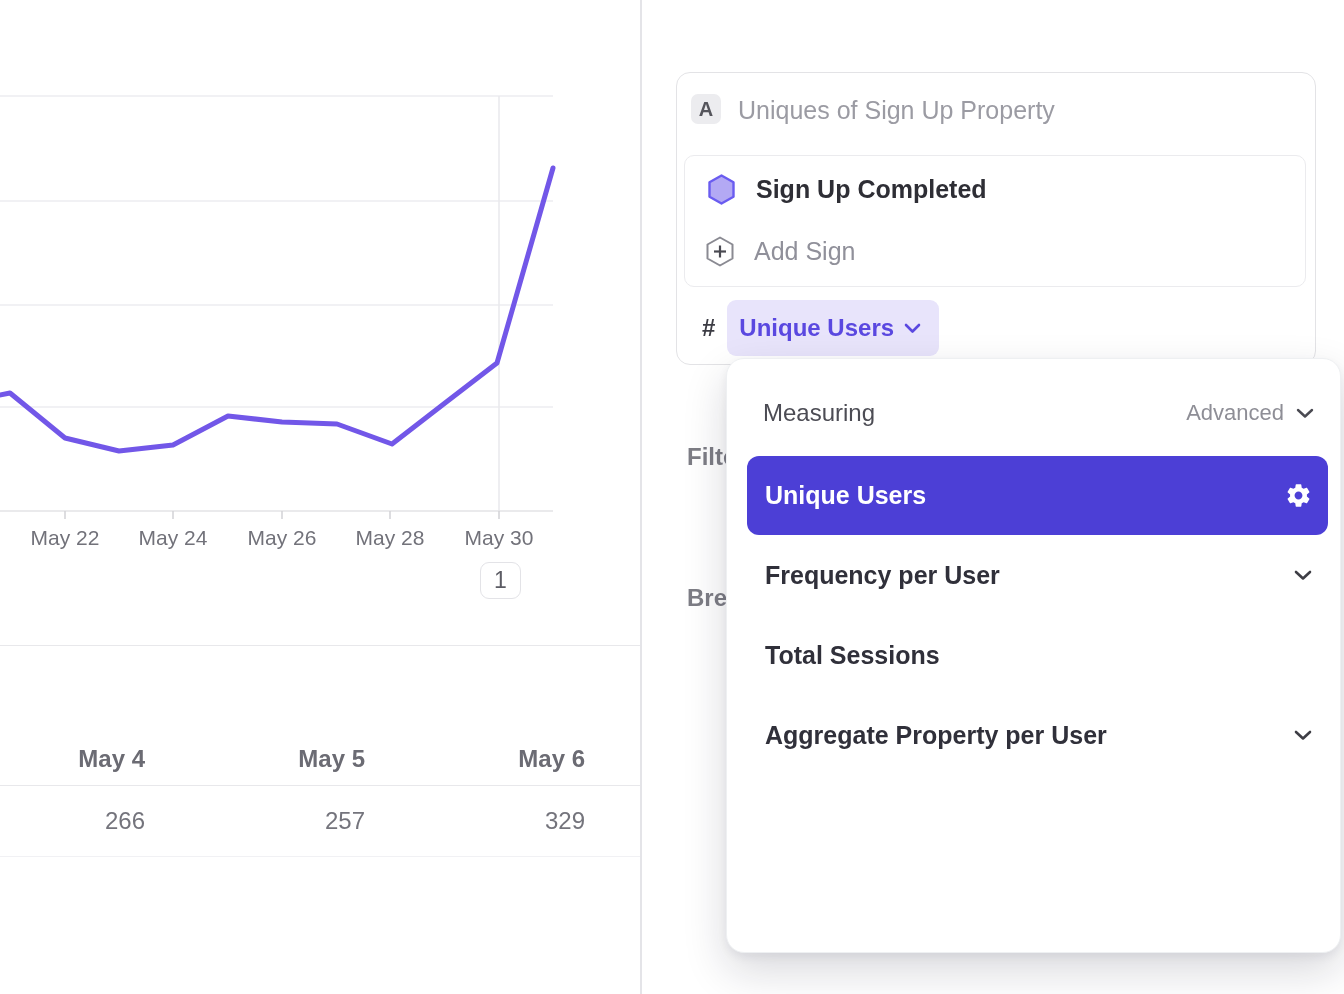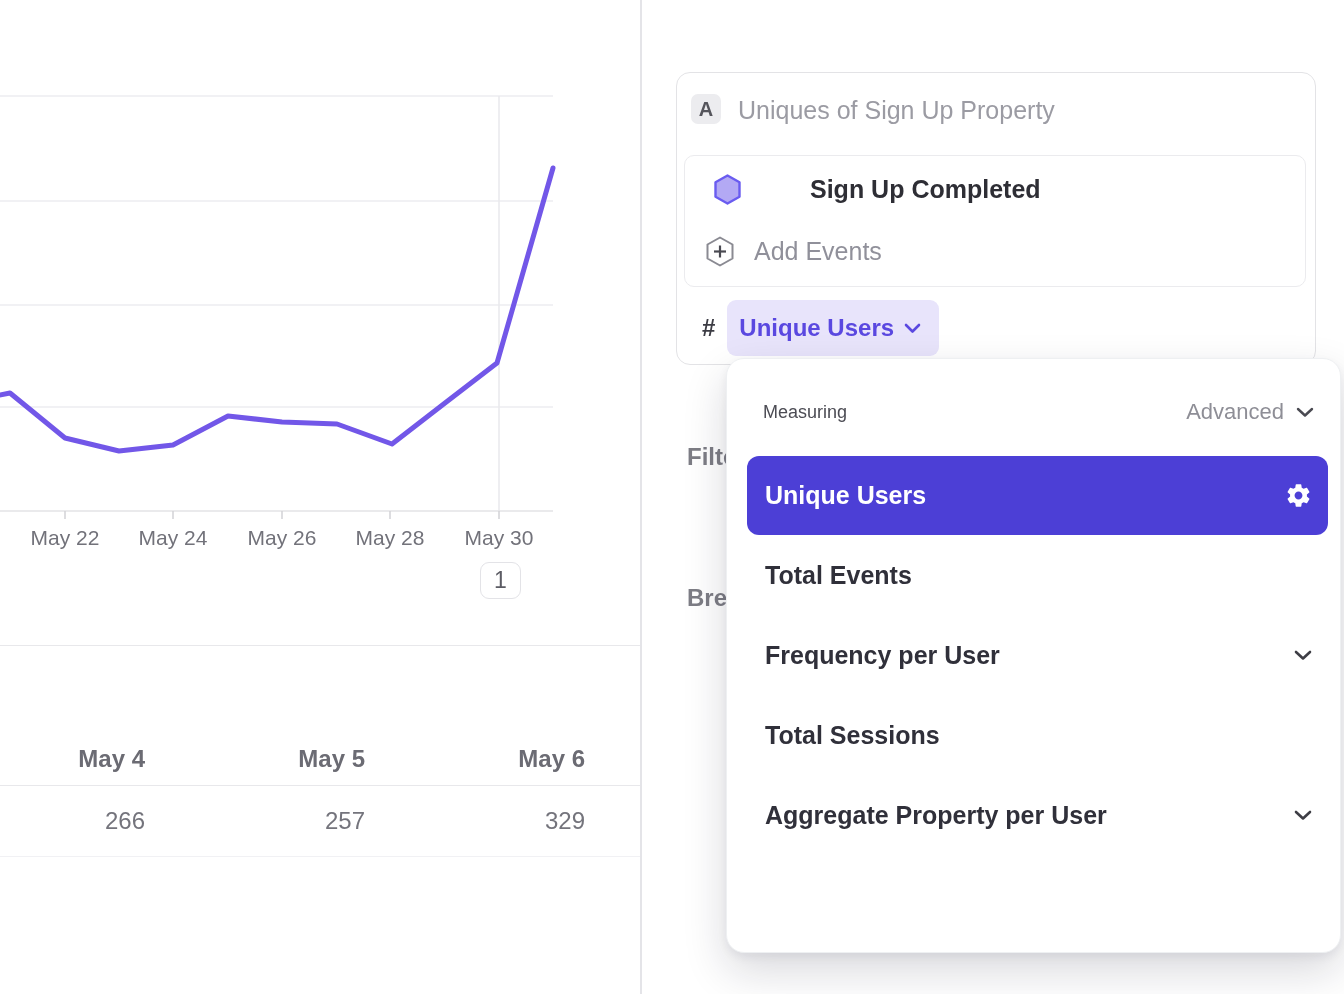--- a/index.html
+++ b/index.html
@@ -31,22 +31,22 @@
 
   .qb-card { position:absolute; left:34px; top:72px; width:640px; height:293px;
              border:1.5px solid #e3e3e6; border-radius:14px; background:#fff; }
   .series-badge { position:absolute; left:14px; top:21px; width:30px; height:30px;
                   background:#ececef; border-radius:7px; display:flex; align-items:center;
                   justify-content:center; font-size:20px; font-weight:bold; color:#55555c; }
   .series-title { position:absolute; left:61px; top:23px; font-size:25px; color:#9b9ba3; }
 
   .events-card { position:absolute; left:7px; top:82px; width:622px; height:132px;
                  border:1.5px solid #ebebee; border-radius:10px; background:#fff; }
-  .event-row { position:absolute; left:8px; top:8px; width:100%; height:50px;
-               display:flex; align-items:center;gap:48px; }
+  .event-row { position:absolute; left:2px; top:8px; width:100%; height:50px;
+               display:flex; align-items:center; }
   .event-row .icon-slot { width:69px; display:flex; justify-content:center; }
   .event-name { font-size:25px; font-weight:600; color:#2e2e35; }
   .add-event-row { position:absolute; left:0; top:70px; width:100%; height:50px;
                    display:flex; align-items:center; cursor:pointer; }
   .add-event-row .icon-slot { width:69px; display:flex; justify-content:center; }
   .add-event-label { font-size:25px; color:#90909a; }
 
   .measure-row { position:absolute; left:25px; top:227px; height:56px; display:flex; align-items:center; }
   .hash { font-size:24px; font-weight:bold; color:#3c3c44; margin-right:12px; }
   .measure-btn { height:56px; border:none; background:#e8e4fb; border-radius:9px;
@@ -57,21 +57,21 @@
   .section-label { position:absolute; left:45px; font-size:24px; font-weight:bold; color:#7d7d85; }
   .section-label.filter { top:443px; }
   .section-label.breakdown { top:584px; }
 
   
   .dropdown { position:absolute; left:84px; top:358px; width:615px; height:595px;
               background:#fff; border:1px solid #eef0f2; border-radius:18px;
               box-shadow:0 4px 10px rgba(20,20,43,0.06), 0 18px 44px rgba(20,20,43,0.16); }
   .dd-header { position:absolute; left:36px; right:26px; top:40px; display:flex;
                justify-content:space-between; align-items:center; }
-  .dd-header .dd-label { font-size:18px; color:#4c4c54; }
+  .dd-header .dd-label { font-size:24px; color:#4c4c54; }
   .dd-mode { display:flex; align-items:center; gap:12px; cursor:pointer; }
   .dd-mode span { font-size:22px; color:#8e8e96; }
   .dd-items { position:absolute; left:20px; top:97px; width:581px; }
   .dd-item { height:80px; display:flex; align-items:center; padding:0 16px 0 18px;
              cursor:pointer; }
   .dd-item .lbl { font-size:25px; font-weight:600; color:#30303a; flex:1; }
   .dd-item.selected { height:79px; background:#4c3fd6; border-radius:12px; }
   .dd-item.selected .lbl { color:#ffffff; }
   .dd-item .trail { display:flex; align-items:center; }
 </style>
@@ -134,21 +134,21 @@
           <span class="event-name">Sign Up Completed</span>
         </div>
         <div class="add-event-row">
           <span class="icon-slot">
             <svg width="30" height="31" viewBox="0 0 30 31">
               <polygon points="15,1.5 27.5,8.5 27.5,22.5 15,29.5 2.5,22.5 2.5,8.5" fill="none" stroke="#8a8a92" stroke-width="2" stroke-linejoin="round"></polygon>
               <line x1="15" y1="9.5" x2="15" y2="21.5" stroke="#4a4a52" stroke-width="2.2"></line>
               <line x1="9" y1="15.5" x2="21" y2="15.5" stroke="#4a4a52" stroke-width="2.2"></line>
             </svg>
           </span>
-          <span class="add-event-label">Add Events</span>
+          <span class="add-event-label">Add Sign</span>
         </div>
       </div>
 
       <div class="measure-row">
         <span class="hash">#</span>
         <button class="measure-btn">
           <span>Unique Users</span>
           <svg width="17" height="11" viewBox="0 0 17 11">
             <polyline points="2,2 8.5,8.5 15,2" fill="none" stroke="#5a48e0" stroke-width="2.6" stroke-linecap="round" stroke-linejoin="round"></polyline>
           </svg>
@@ -172,23 +172,20 @@
       <div class="dd-items" id="dd-items">
           <div class="dd-item selected">
             <span class="lbl">Unique Users</span>
             <span class="trail">
               <svg width="27" height="27" viewBox="0 0 24 24">
                 <path d="M19.43 12.98c.04-.32.07-.64.07-.98s-.03-.66-.07-.98l2.11-1.65c.19-.15.24-.42.12-.64l-2-3.46c-.12-.22-.39-.3-.61-.22l-2.49 1c-.52-.4-1.08-.73-1.69-.98l-.38-2.65C14.46 2.18 14.25 2 14 2h-4c-.25 0-.46.18-.49.42l-.38 2.65c-.61.25-1.17.59-1.69.98l-2.49-1c-.23-.09-.49 0-.61.22l-2 3.46c-.13.22-.07.49.12.64l2.11 1.65c-.04.32-.07.65-.07.98s.03.66.07.98l-2.11 1.65c-.19.15-.24.42-.12.64l2 3.46c.12.22.39.3.61.22l2.49-1c.52.4 1.08.73 1.69.98l.38 2.65c.03.24.24.42.49.42h4c.25 0 .46-.18.49-.42l.38-2.65c.61-.25 1.17-.59 1.69-.98l2.49 1c.23.09.49 0 .61-.22l2-3.46c.12-.22.07-.49-.12-.64l-2.11-1.65zM12 15.5c-1.93 0-3.5-1.57-3.5-3.5s1.57-3.5 3.5-3.5 3.5 1.57 3.5 3.5-1.57 3.5-3.5 3.5z" fill="#ffffff" fill-rule="evenodd"></path>
               </svg>
             </span>
           </div>
           <div class="dd-item">
-            <span class="lbl">Total Events</span>
-          </div>
-          <div class="dd-item">
             <span class="lbl">Frequency per User</span>
             <span class="trail">
               <svg width="18" height="11" viewBox="0 0 18 11">
                 <polyline points="2,2 9,8.5 16,2" fill="none" stroke="#3e3e45" stroke-width="2.6" stroke-linecap="round" stroke-linejoin="round"></polyline>
               </svg>
             </span>
           </div>
           <div class="dd-item">
             <span class="lbl">Total Sessions</span>
           </div>

